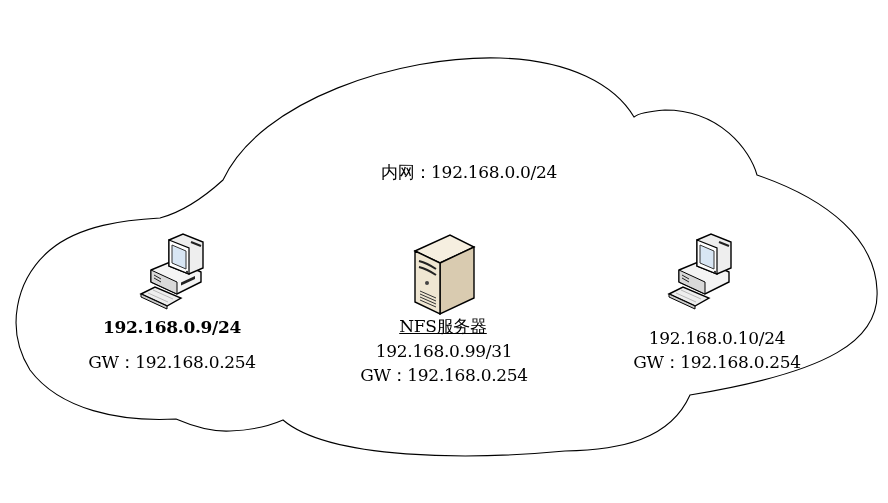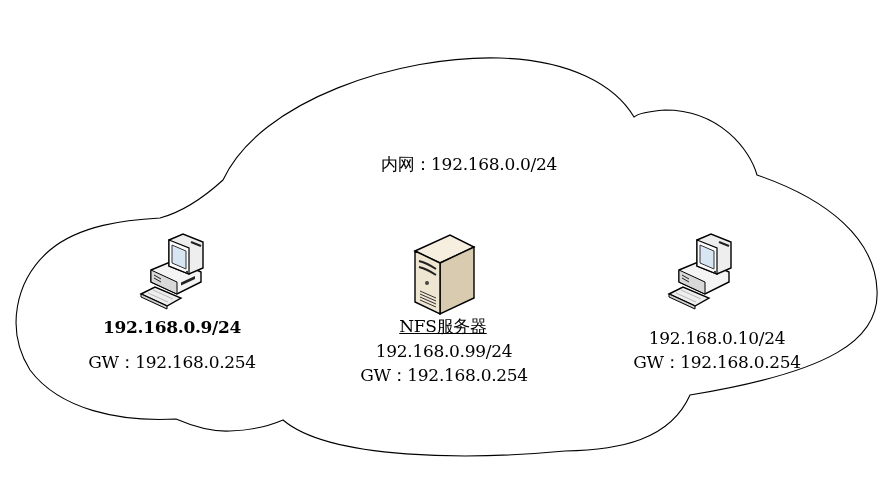--- a/index.html
+++ b/index.html
@@ -74,23 +74,23 @@
       <polygon points="33,13 47,19 47,37 33,31" fill="#d8e6f4" stroke="#333" stroke-width="1"></polygon>
       <line x1="52" y1="10" x2="62" y2="14" stroke="#222" stroke-width="2"></line>
       <circle cx="48" cy="40" r="1.2" fill="#333"></circle>
       <polygon points="2,62 16,55 42,66 28,74" fill="#eeeeee" stroke="#000" stroke-width="1.4"></polygon>
       <polygon points="2,62 28,74 28,77 2,65" fill="#cccccc" stroke="#000" stroke-width="1"></polygon>
       <path d="M 9 61 l 20 9 M 14 58 l 20 9" stroke="#aaa" stroke-width="0.8" fill="none"></path>
     </g>
   </g>
 </svg>
 
-<div class="label" style="left:469px; top:153px;">内网：192.168.0.0/24</div>
+<div class="label" style="left:469px; top:161px;">内网：192.168.0.0/24</div>
 
 <div class="label" style="left:172px; top:316px;font-weight:bold;">192.168.0.9/24</div>
 <div class="label" style="left:172px; top:351px;">GW：192.168.0.254</div>
 
 <div class="label" style="left:443px; top:315px;text-decoration:underline;">NFS服务器</div>
-<div class="label" style="left:444px; top:340px;">192.168.0.99/24</div>
+<div class="label" style="left:444px; top:340px;">192.168.0.99/31</div>
 <div class="label" style="left:444px; top:364px;">GW：192.168.0.254</div>
 
 <div class="label" style="left:717px; top:327px;text-align:center;">192.168.0.10/24</div>
 <div class="label" style="left:717px; top:351px;">GW：192.168.0.254</div>
 
 </body></html>

